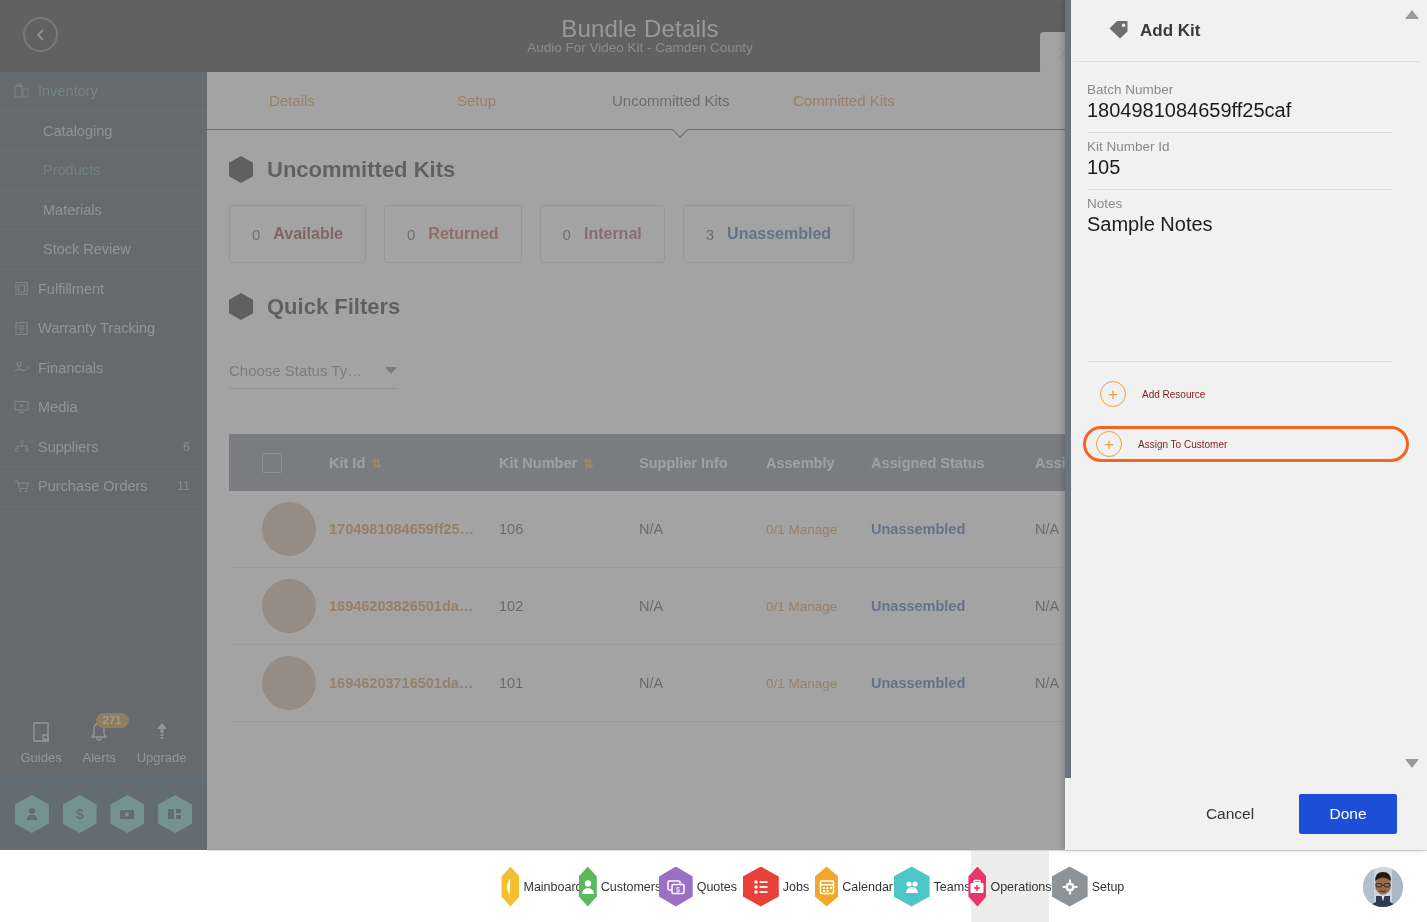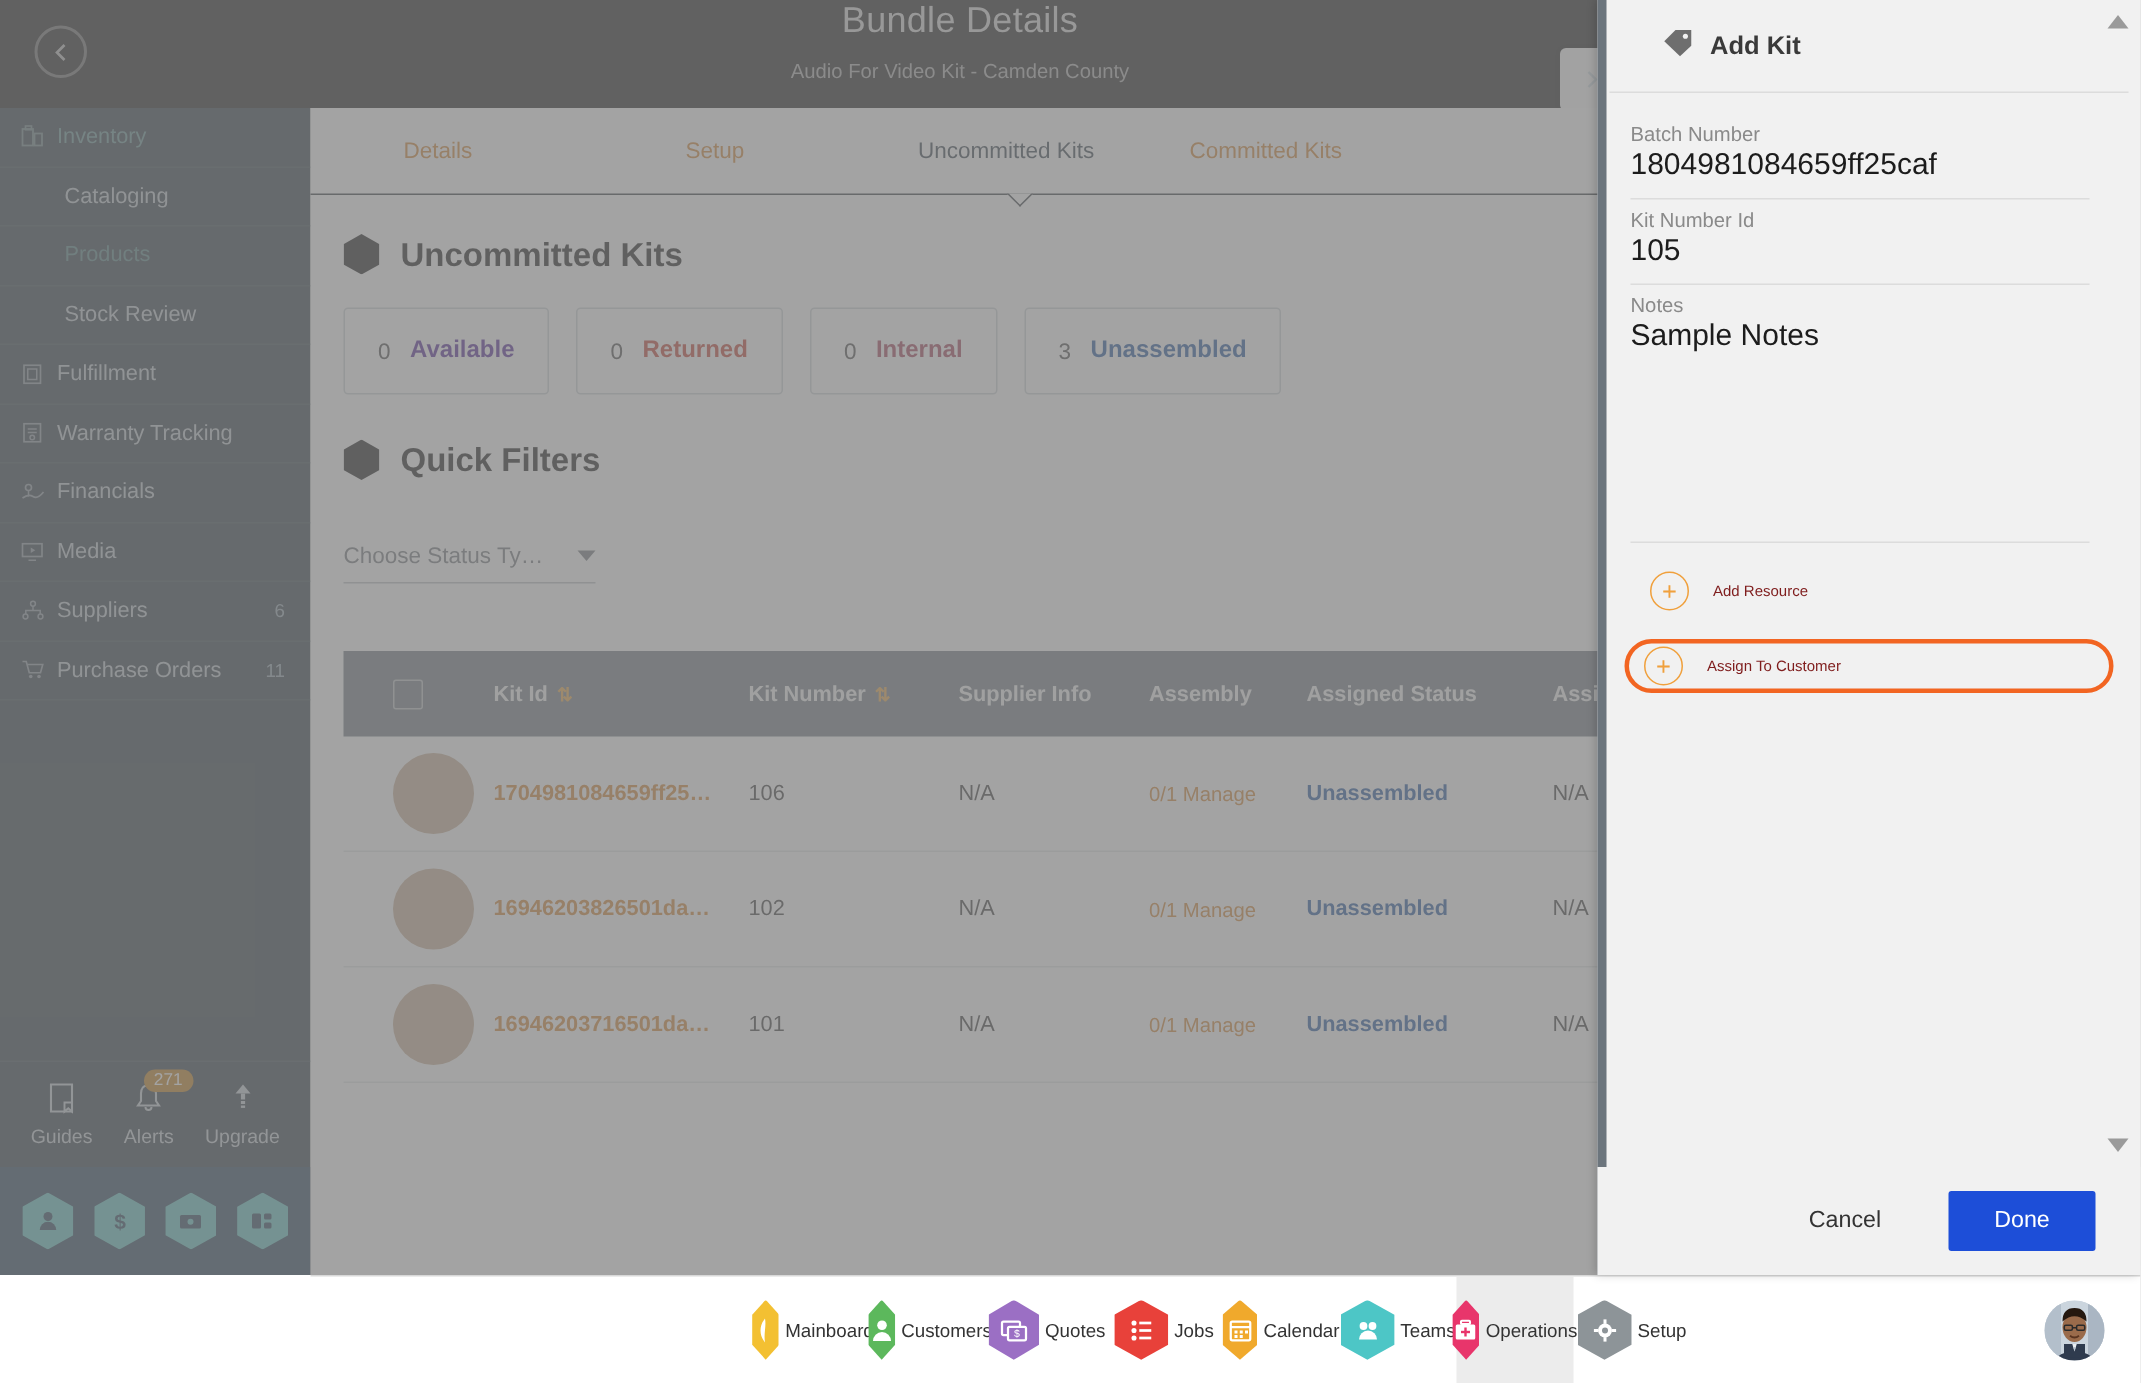--- a/index.html
+++ b/index.html
@@ -18,21 +18,21 @@
   }
   .back-btn {
     position: absolute; left: 23px; top: 17px; width: 35px; height: 35px;
     border: 2px solid #6a6a6a; border-radius: 50%;
     display: flex; align-items: center; justify-content: center;
     cursor: pointer;
   }
   .back-btn svg { display:block; }
 
   .header-title {
-    position: absolute; left: 210px; top: 0; width: 860px;
+    position: absolute; left: 210px; top: 15px; width: 860px;
     text-align: center; color: #d8d8d8; font-size: 24px; letter-spacing: .2px;
   }
   .header-sub {
     position: absolute; left: 210px; top: 40px; width: 860px;
     text-align: center; color: #a8a8a8; font-size: 13.5px;
   }
 
   .fwd-btn {
     position: absolute; left: 1040px; top: 32px; width: 42px; height: 42px;
     background: #fafafa; border-radius: 4px;
@@ -126,21 +126,21 @@
     clip-path: polygon(50% 0,100% 25%,100% 75%,50% 100%,0 75%,0 25%); }
   .sec-title h2 { font-size: 22px; font-weight: 700; color: #111; }
 
   .stat-row { display: flex; gap: 18px; padding: 22px 0 0 22px; }
   .stat {
     border: 1px solid #cdd2d6; border-radius: 3px; height: 58px;
     display: flex; align-items: center; gap: 13px; padding: 0 22px;
     font-size: 16px; font-weight: 700; cursor: pointer;
   }
   .stat .num { color: #444; font-weight: 400; font-size: 15px; }
-  .c-green { color: #4c1d95; } .c-red { color: #c0392b; }
+  .c-green { color: #7f1d1d; } .c-red { color: #c0392b; }
   .c-maroon { color: #a03a52; } .c-blue { color: #1a4f9c; }
 
   .qf-title { display: flex; align-items: center; gap: 14px; padding: 30px 0 0 22px;}
   .qf-title h2 { font-size: 22px; font-weight: 700; color: #111; }
 
   .select-wrap {
     margin: 42px 0 0 22px; width: 168px; border-bottom: 1px solid #b9bec2;
     padding-bottom: 9px; display: flex; align-items: center; justify-content: space-between;
     cursor: pointer;
   }
@@ -291,20 +291,23 @@
           </svg>
       </span>
       <span>Inventory</span>
     </div>
 
     <div class="nav-item sub">
       <span>Cataloging</span>
     </div>
     <div class="nav-item sub active-products">
       <span>Products</span>
+    </div>
+    <div class="nav-item sub">
+      <span>Materials</span>
     </div>
     <div class="nav-item sub">
       <span>Stock Review</span>
     </div>
 
     <div class="nav-item">
       <span class="ni-ico">
         <svg width="15" height="15" viewBox="0 0 15 15">
             <rect x="2" y="1.5" width="11" height="12" fill="none" stroke="#9aa7b0" stroke-width="1.1"></rect>
             <rect x="4.5" y="4" width="6" height="7" fill="none" stroke="#9aa7b0" stroke-width="1"></rect>

